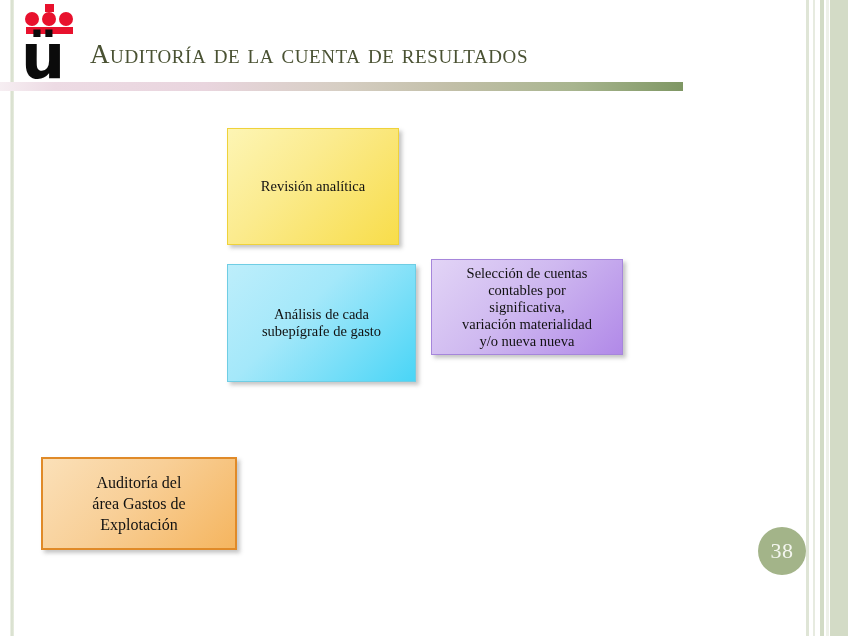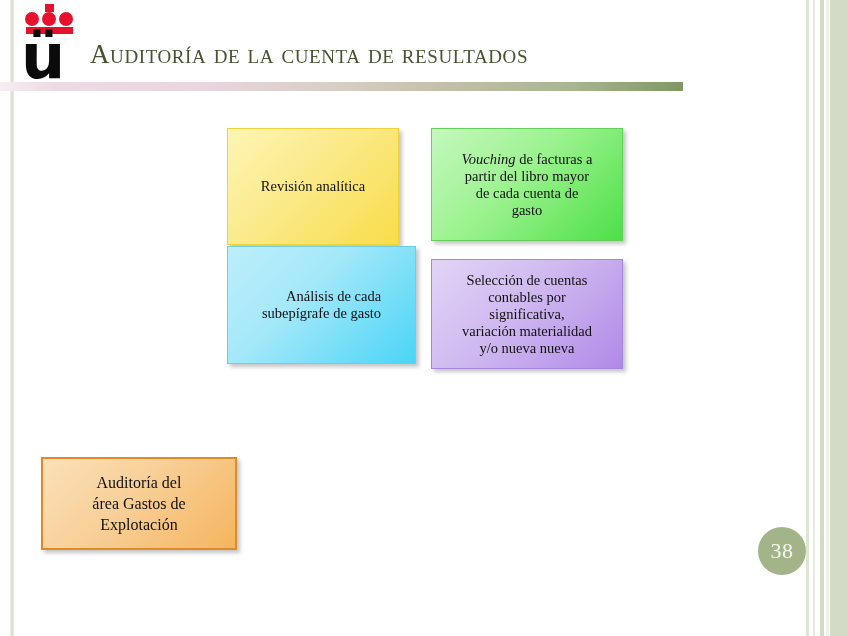--- a/index.html
+++ b/index.html
@@ -142,27 +142,26 @@
     left: 227px; top: 128px; width: 172px; height: 117px;
     background: linear-gradient(135deg, #fdf5b4 0%, #fbeb8e 40%, #f8dd4a 100%);
     border: 1px solid #efd23a;
   }
   .box-green {
     left: 431px; top: 128px; width: 192px; height: 113px;
     background: linear-gradient(135deg, #c5f8bf 0%, #9bf28e 45%, #4de048 100%);
     border: 1px solid #62cf5a;
   }
   .box-cyan {
-    left: 227px; top: 246px; width: 189px; height: 118px;
+    left: 227px; top: 264px; width: 189px; height: 118px;
     background: linear-gradient(135deg, #bdeefb 0%, #a4e8fa 40%, #4ad5f6 100%);
     border: 1px solid #6fcde4;
-    text-align: right;
   }
   .box-purple {
-    left: 431px; top: 259px; width: 192px; height: 110px;
+    left: 431px; top: 259px; width: 192px; height: 96px;
     background: linear-gradient(135deg, #e2d4f6 0%, #cfb9f0 45%, #b189e8 100%);
     border: 1px solid #a686db;
   }
   .box-pink {
     left: 329px; top: 392px; width: 190px; height: 114px;
     background: linear-gradient(135deg, #fbd7de 0%, #f8c3cf 45%, #f29bae 100%);
     border: 1px solid #e89aaa;
   }
   .box-orange {
     left: 41px; top: 457px; width: 196px; height: 93px;
@@ -215,23 +214,20 @@
     <span class="logo-u">ü</span>
   </div>
 
   <div class="slide-title">Auditoría de la cuenta de resultados</div>
   <div class="title-rule"></div>
 
   <div class="box box-yellow">
     <span class="txt"><span>Revisión analítica</span></span>
   </div>
 
-  <div class="box box-green">
-    <span class="txt"><i>Vouching</i><span> de facturas a</span><br><span>partir del libro mayor</span><br><span>de cada cuenta de</span><br><span>gasto</span></span>
-  </div>
 
   <div class="box box-cyan">
     <span class="txt"><span>Análisis de cada</span><br><span>subepígrafe de gasto</span></span>
   </div>
 
   <div class="box box-purple">
     <span class="txt"><span>Selección de cuentas</span><br><span>contables por</span><br><span>significativa,</span><br><span>variación materialidad</span><br><span>y/o nueva nueva</span></span>
   </div>
 
 

